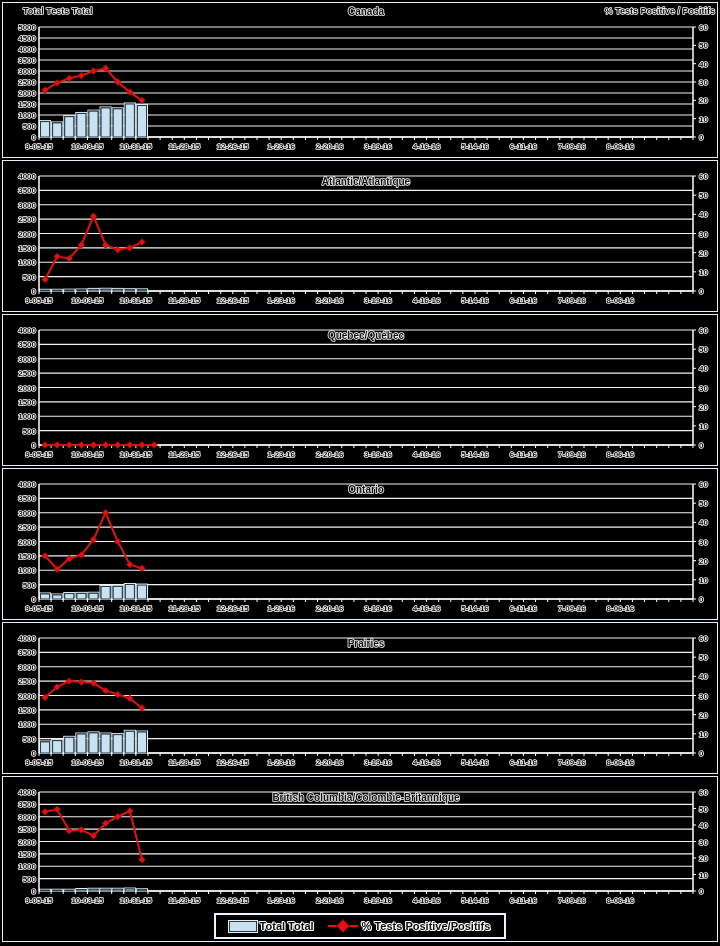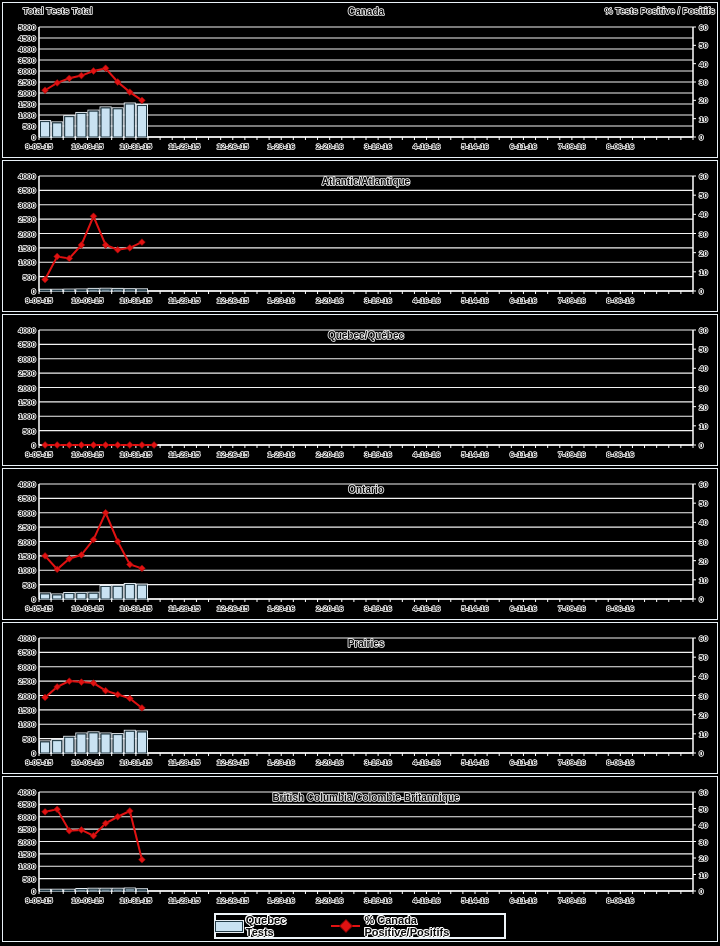--- a/index.html
+++ b/index.html
@@ -825,23 +825,23 @@
         <path d="M 90.5 55.325 L 93.9 58.725 L 90.5 62.125 L 87.1 58.725 Z" fill="#e01212" stroke="#8f0606" stroke-width="0.6"></path>
         <path d="M 102.61111111111111 42.949999999999996 L 106.01111111111112 46.349999999999994 L 102.61111111111111 49.74999999999999 L 99.21111111111111 46.349999999999994 Z" fill="#e01212" stroke="#8f0606" stroke-width="0.6"></path>
         <path d="M 114.72222222222221 36.35 L 118.12222222222222 39.75 L 114.72222222222221 43.15 L 111.32222222222221 39.75 Z" fill="#e01212" stroke="#8f0606" stroke-width="0.6"></path>
         <path d="M 126.83333333333333 30.574999999999996 L 130.23333333333332 33.974999999999994 L 126.83333333333333 37.37499999999999 L 123.43333333333332 33.974999999999994 Z" fill="#e01212" stroke="#8f0606" stroke-width="0.6"></path>
         <path d="M 138.94444444444446 79.25 L 142.34444444444446 82.65 L 138.94444444444446 86.05000000000001 L 135.54444444444445 82.65 Z" fill="#e01212" stroke="#8f0606" stroke-width="0.6"></path>
         <text x="363" y="24" text-anchor="middle" class="title">British Columbia/Colombie-Britannique</text>
       </svg>
     <div class="legend">
       <span class="item">
         <span class="swatch-bar" style="background: rgb(201, 226, 242); box-shadow: rgb(34, 59, 71) 0px 0px 0px 1px, rgb(231, 238, 244) 0px 0px 0px 2px;"></span>
-        <span class="lab">Quebec Tests</span>
+        <span class="lab">Total Total</span>
       </span>
       <span class="item">
         <span class="swatch-line" style="background: rgb(224, 18, 18);">
             <i style="background: rgb(224, 18, 18); box-shadow: rgb(143, 6, 6) 0px 0px 0px 1px;"></i>
           </span>
-        <span class="lab">% Canada Positive/Positifs</span>
+        <span class="lab">% Tests Positive/Positifs</span>
       </span>
     </div>
   </div>
 </div>
 
 </body></html>

